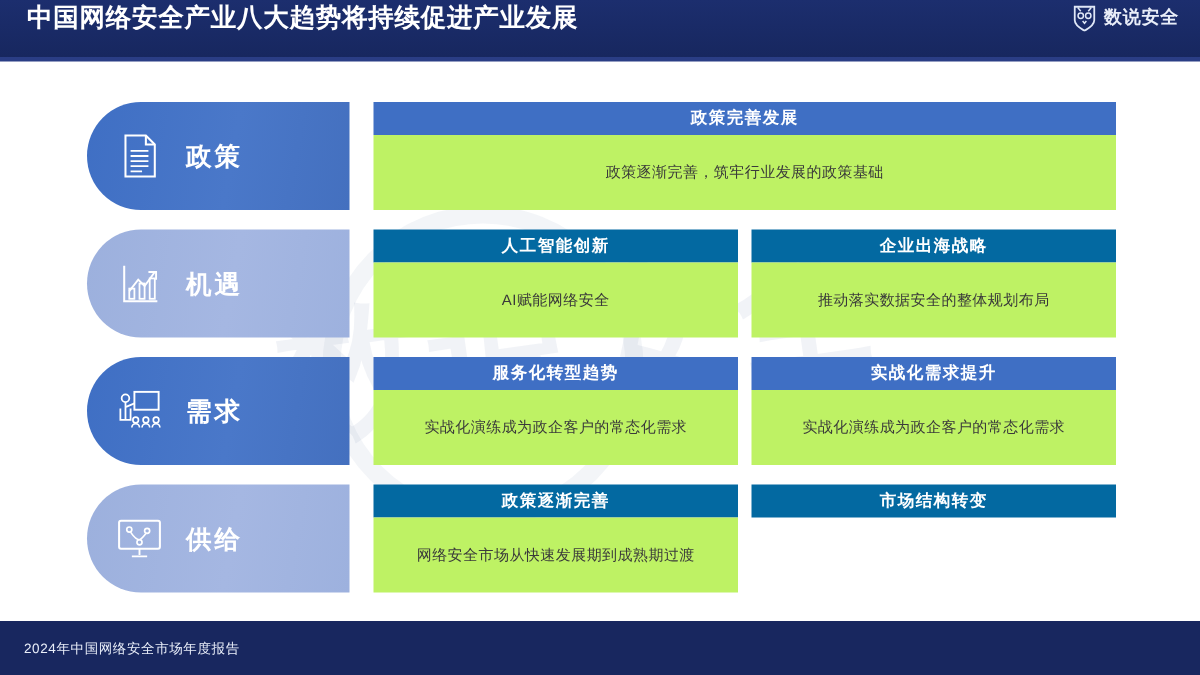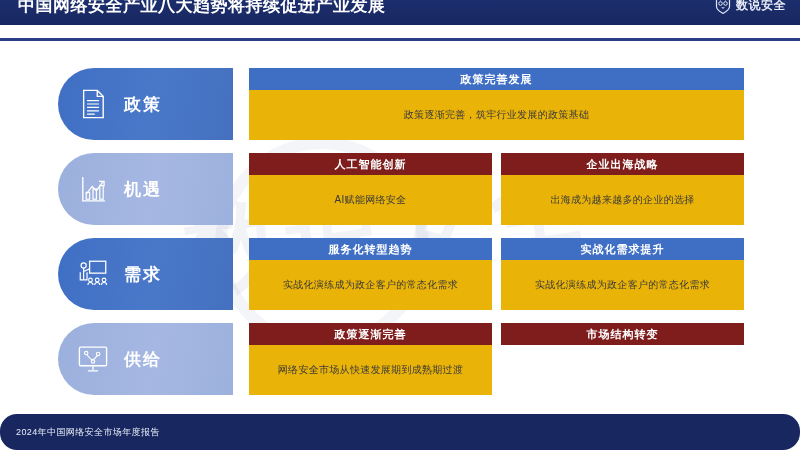--- a/index.html
+++ b/index.html
@@ -12,21 +12,21 @@
     height: 450px;
     overflow: hidden;
     font-family: "Liberation Sans", "DejaVu Sans", sans-serif;
     position: relative;
   }
 
   
   .header {
     position: absolute;
     left: 0; top: 0;
-    width: 800px; height: 25px;
+    width: 800px; height: 38px;
     background: #1b2d6b;
     background: linear-gradient(180deg, #1c2e6e 0%, #17275f 100%);
     display: flex;
     align-items: center;
     justify-content: space-between;
     box-sizing: border-box;
     padding: 0 14px 15px 18px;
   }
   .header-title {
     color: #ffffff;
@@ -140,24 +140,24 @@
   .card-head {
     height: 22px;
     line-height: 22px;
     text-align: center;
     color: #ffffff;
     font-size: 11px;
     font-weight: bold;
     letter-spacing: 1px;
   }
   .card-head.dark  { background: #3f6fc4; }
-  .card-head.light { background: #7f1d1d; }
+  .card-head.light { background: #0369a1; }
   .card-body {
     flex: 1 1 auto;
-    background: #eab308;
+    background: #bef264;
     display: flex;
     align-items: center;
     justify-content: center;
     text-align: center;
     color: #3a3a3a;
     font-size: 10px;
     letter-spacing: 0.3px;
     padding: 16px 8px;
     box-sizing: border-box;
   }
@@ -165,21 +165,20 @@
   
   .footer {
     position: absolute;
     left: 0; top: 414px;
     width: 800px; height: 36px;
     background: #18275f;
     display: flex;
     align-items: center;
     padding-left: 16px;
     box-sizing: border-box;
-    border-radius: 17px;
   }
   .footer-text {
     color: #e9eef9;
     font-size: 9px;
     letter-spacing: 0.4px;
   }
 </style>
 </head>
 <body>
 
@@ -234,21 +233,21 @@
       </svg>
       <span class="cat-label">机遇</span>
     </div>
     <div class="cards">
       <div class="card">
         <div class="card-head light">人工智能创新</div>
         <div class="card-body">AI赋能网络安全</div>
       </div>
       <div class="card">
         <div class="card-head light">企业出海战略</div>
-        <div class="card-body">出海成为越来越多的企业的选择</div>
+        <div class="card-body">推动落实数据安全的整体规划布局</div>
       </div>
     </div>
   </div>
 
   <div class="row row-2">
     <div class="cat dark">
       <svg class="cat-icon" viewBox="0 0 40 40">
         <rect x="16" y="5" width="19" height="14" fill="none" stroke="#ffffff" stroke-width="1.5"></rect>
         <circle cx="9" cy="10" r="3" fill="none" stroke="#ffffff" stroke-width="1.4"></circle>
         <path d="M9 13 v14 M9 17 l7 -3" fill="none" stroke="#ffffff" stroke-width="1.4"></path>

